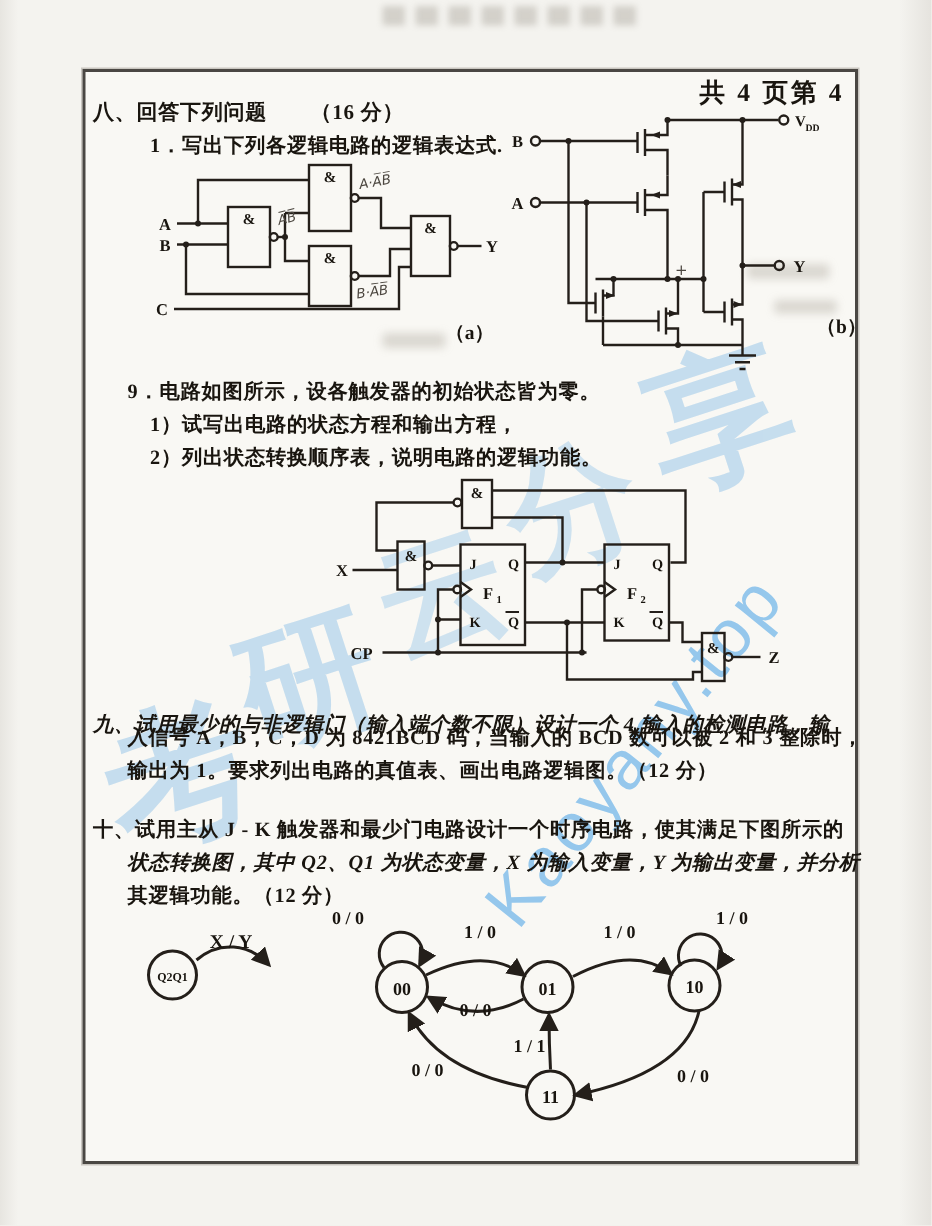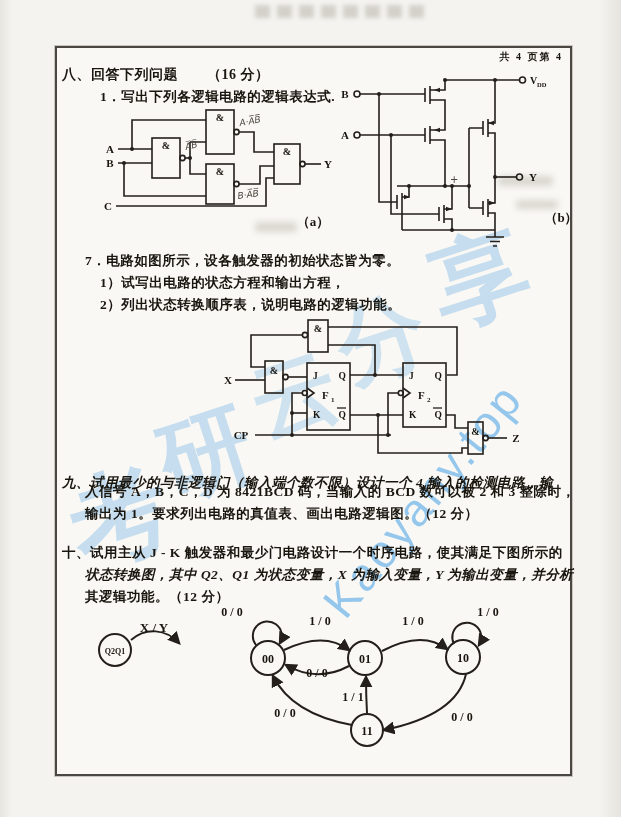--- a/index.html
+++ b/index.html
@@ -4,21 +4,21 @@
 <style>
   html,body{margin:0;padding:0;}
   body{width:621px;height:817px;background:#ecebe6;overflow:hidden;
        font-family:"Liberation Serif","DejaVu Serif",serif;color:#1c1916;}
   .page{position:relative;width:621px;height:817px;
         background:linear-gradient(90deg,#e7e5e0 0,#f4f3ef 12px,#f4f3ef 600px,#e5e3de 621px);}
   .frame{position:absolute;left:55px;top:46px;width:513px;height:726px;
          border:2px solid #4a4743;background:#f9f8f4;box-shadow:0 0 0 1px #c9c6c0;}
   .t{position:absolute;white-space:nowrap;font-weight:700;font-size:13.5px;
      letter-spacing:.5px;color:#19150f;}
-  .indicator{font-size:10px;letter-spacing:2px;}
+  .indicator{font-size:17px;letter-spacing:2px;}
   svg text{font-family:"Liberation Serif","DejaVu Serif",serif;fill:#19150f;font-weight:700;}
   svg{position:absolute;}
   .ann{font-style:italic;font-family:"DejaVu Sans",sans-serif;fill:#4c4740;font-weight:400;}
   .wm-char{position:absolute;font-size:100px;color:#5fa9e2;opacity:.33;font-weight:700;
            transform:rotate(-18deg);pointer-events:none;line-height:1;}
   .wm-url{position:absolute;left:258px;top:390px;width:330px;height:220px;display:flex;
           align-items:center;justify-content:center;pointer-events:none;}
   .wm-url span{font-family:"Liberation Sans","DejaVu Sans",sans-serif;font-size:46px;
           font-weight:400;color:#44a0e6;opacity:.55;letter-spacing:3px;transform:rotate(-51deg);}
   .bleed{position:absolute;left:255px;top:4px;filter:blur(2px);opacity:.5;}
@@ -172,21 +172,21 @@
     </g>
     <text x="12" y="36" font-size="11" text-anchor="middle">B</text>
     <text x="12" y="77" font-size="11" text-anchor="middle">A</text>
     <text x="197" y="22" font-size="10">V</text>
     <text x="204" y="25" font-size="6.5">DD</text>
     <text x="196" y="119" font-size="11">Y</text>
     <text class="ann" x="117" y="121" font-size="10">+</text>
     <text x="228" y="160" font-size="13" text-anchor="middle">（b）</text>
   </svg>
 
-  <div class="t" style="left:85px;top:252px;">7．电路如图所示，设各触发器的初始状态皆为零。</div>
+  <div class="t" style="left:85px;top:252px;">9．电路如图所示，设各触发器的初始状态皆为零。</div>
   <div class="t" style="left:100px;top:274px;">1）试写出电路的状态方程和输出方程，</div>
   <div class="t" style="left:100px;top:296px;">2）列出状态转换顺序表，说明电路的逻辑功能。</div>
 
   <svg style="left:185px;top:318px;" width="350" height="148" viewBox="0 0 350 148">
     <g stroke="#241f1a" stroke-width="1.6" fill="none">
 
       <rect x="123" y="2" width="20" height="32"></rect>
       <circle cx="120" cy="17" r="2.6"></circle>
       <path d="M117.4,17 H66 V49 H80"></path>
 

